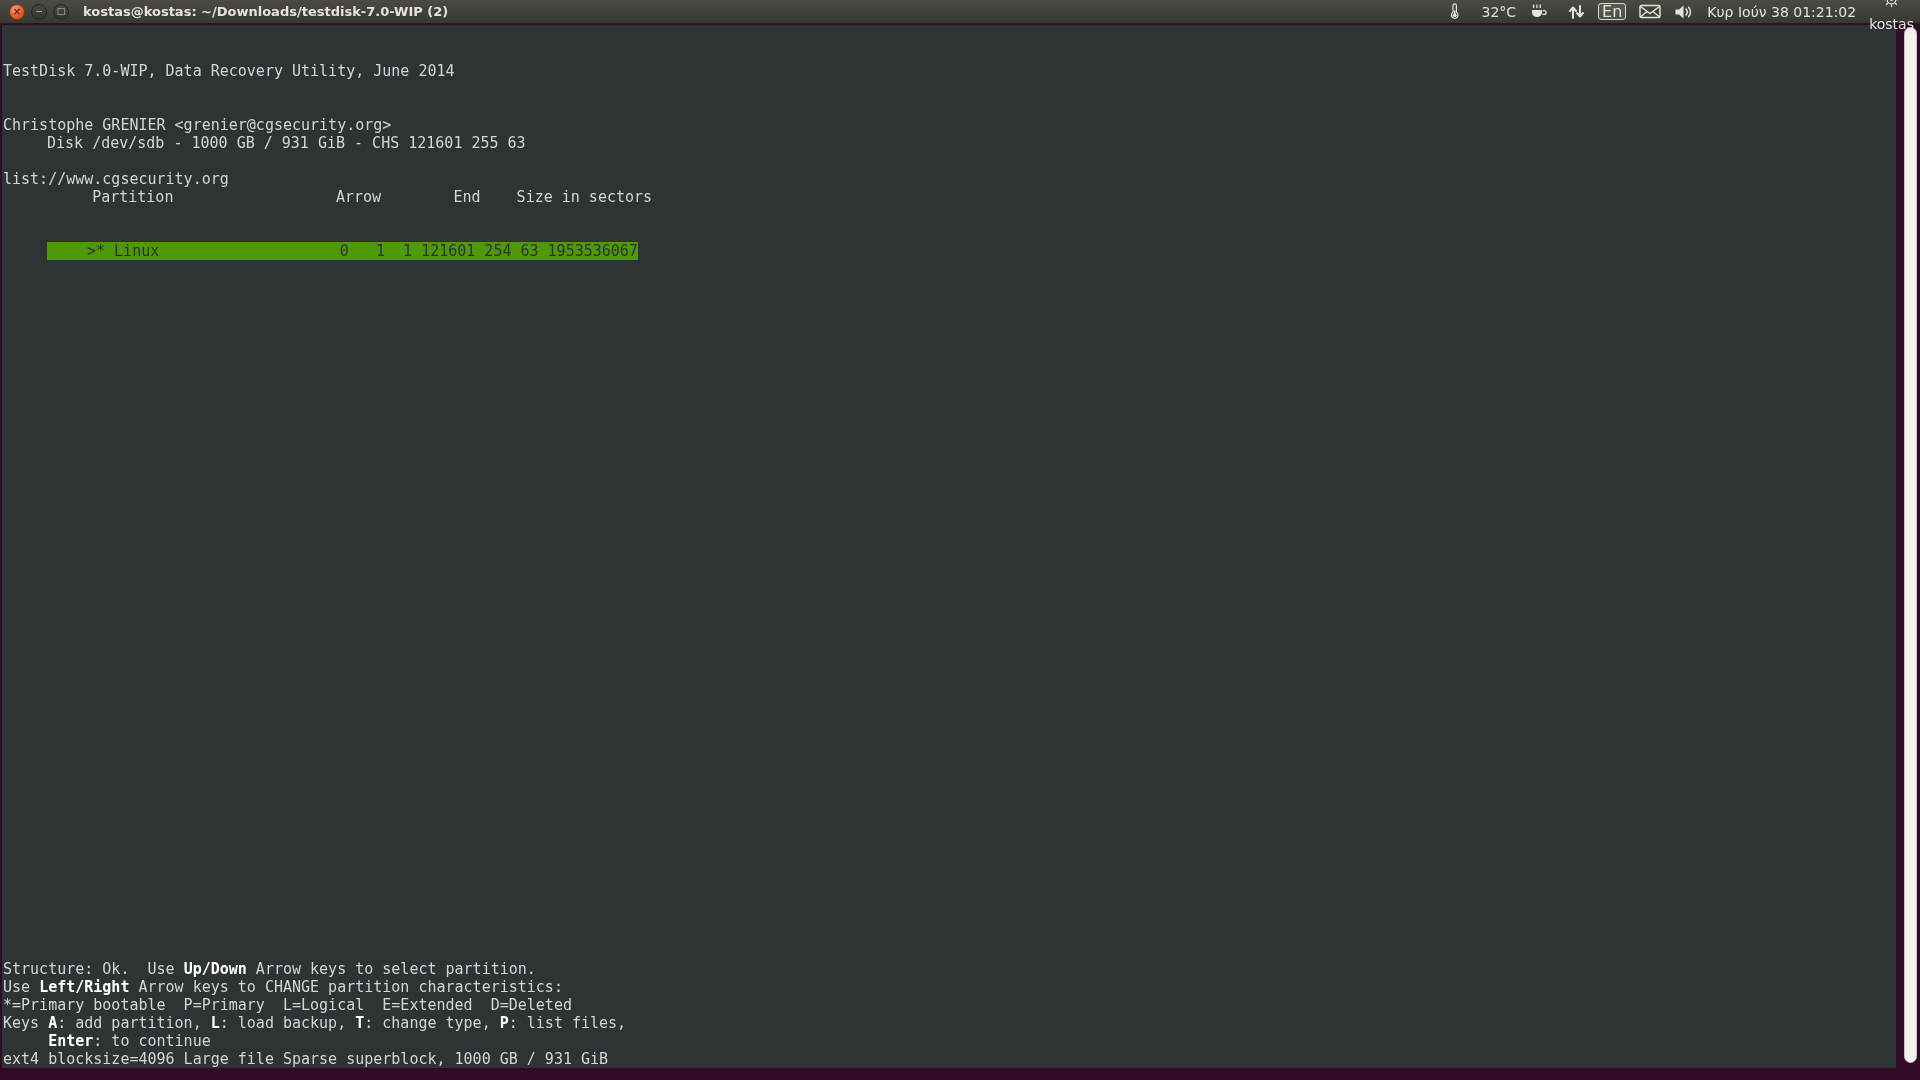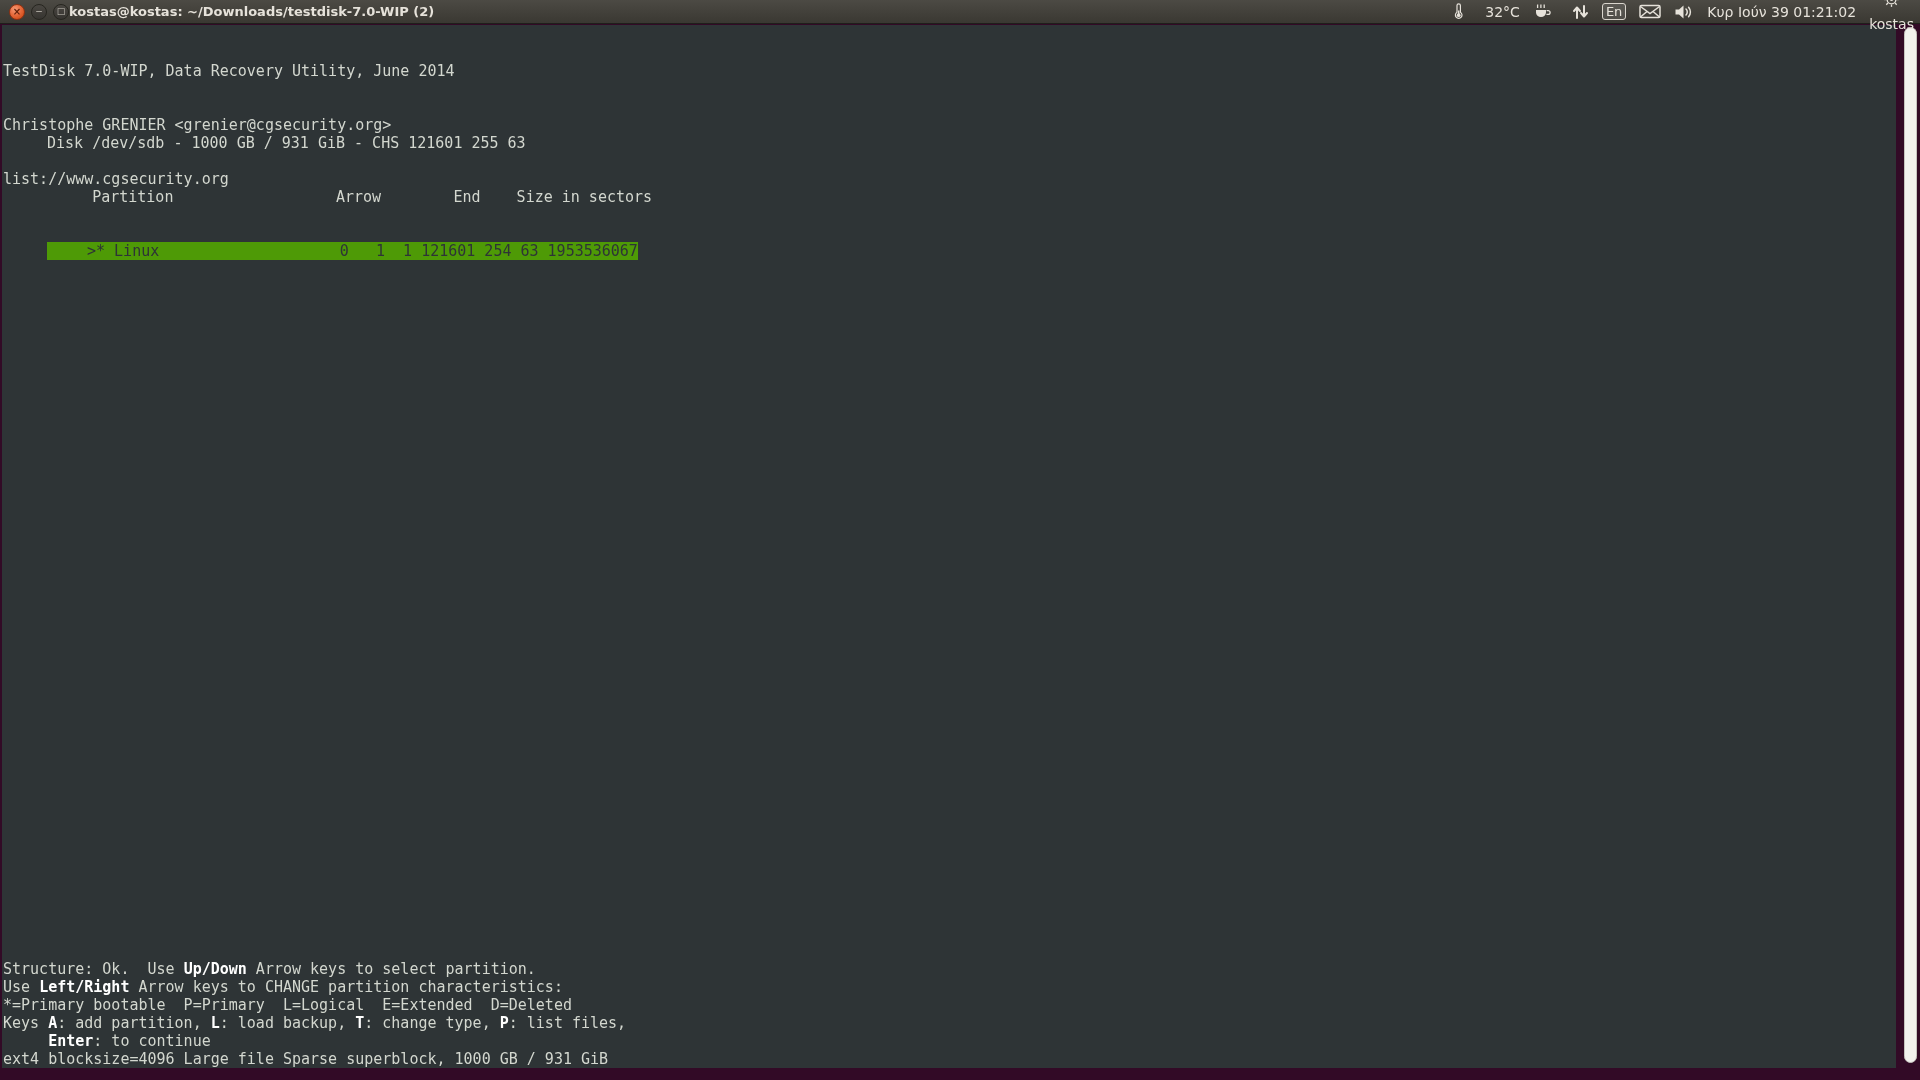--- a/index.html
+++ b/index.html
@@ -21,31 +21,31 @@
   }
   .wbtn.close {
     background:radial-gradient(circle at 35% 30%, #f59a75, #e66a3c 45%, #cf4b16 85%);
     border:1px solid #8f3112; color:#5e1e08; font-weight:bold;
   }
   .wbtn.dim {
     background:linear-gradient(to bottom,#4a4742,#363430);
     border:1px solid #26251f; color:#c8c4bb; font-size:9px;
   }
   .win-title {
-    font-size:13px; font-weight:bold; color:#e6e2da;
+    margin-left:14px; font-size:13px; font-weight:bold; color:#e6e2da;
     white-space:nowrap;
   }
   .tray { margin-left:auto; display:flex; align-items:center; gap:13px; padding-right:6px; color:#e6e2da; font-size:14px; }
   .tray-item { display:flex; align-items:center; gap:20px; white-space:nowrap; }
   .tray svg { display:block; }
   .en-badge {
     display:inline-flex; align-items:center; justify-content:center;
     min-width:21px; height:17px; padding:0 3px;
     border:1px solid #d9d5cd; border-radius:3px;
-    background:rgba(255,255,255,0.10); color:#e6e2da; font-size:13px;
+    background:rgba(255,255,255,0.10); color:#e6e2da; font-size:16px;
   }
 
   
   .terminal { position:absolute; left:0; top:24px; width:1920px; height:1056px; background:var(--terminal-default-bg,#300a24); }
   .ncurses {
     position:absolute; left:2px; top:1px; width:1894px; height:1043px;
     background:var(--ncurses-bg,#2e3436);
     font-family:"DejaVu Sans Mono","Liberation Mono",monospace;
     font-size:15px; line-height:18px; color:var(--text,#d3d7cf);text-decoration:underline;
   }
@@ -116,21 +116,21 @@
 
     <span class="tray-item">
       <svg width="20" height="16" viewBox="0 0 20 16">
         <path d="M1.5 5.5 H5 L9.5 1.5 V14.5 L5 10.5 H1.5 Z" fill="#e6e2da"></path>
         <path d="M12 5 a4.2 4.2 0 0 1 0 6" fill="none" stroke="#e6e2da" stroke-width="1.5" stroke-linecap="round"></path>
         <path d="M14.6 3.2 a7.3 7.3 0 0 1 0 9.6" fill="none" stroke="#e6e2da" stroke-width="1.5" stroke-linecap="round"></path>
       </svg>
     </span>
 
     <span class="tray-item">
-      <span>Κυρ Ιούν 39 01:21:02</span>
+      <span>Κυρ Ιούν 38 01:21:02</span>
     </span>
 
     <span class="tray-item" style="gap:8px;flex-direction:column;">
       <svg width="17" height="17" viewBox="0 0 18 18">
         <g stroke="#e6e2da" stroke-width="1.4" fill="none">
           <circle cx="9" cy="9" r="4.6"></circle>
           <line x1="9" y1="1.2" x2="9" y2="3.6"></line>
             <line x1="9" y1="14.4" x2="9" y2="16.8"></line>
           <line x1="1.2" y1="9" x2="3.6" y2="9"></line>
             <line x1="14.4" y1="9" x2="16.8" y2="9"></line>

